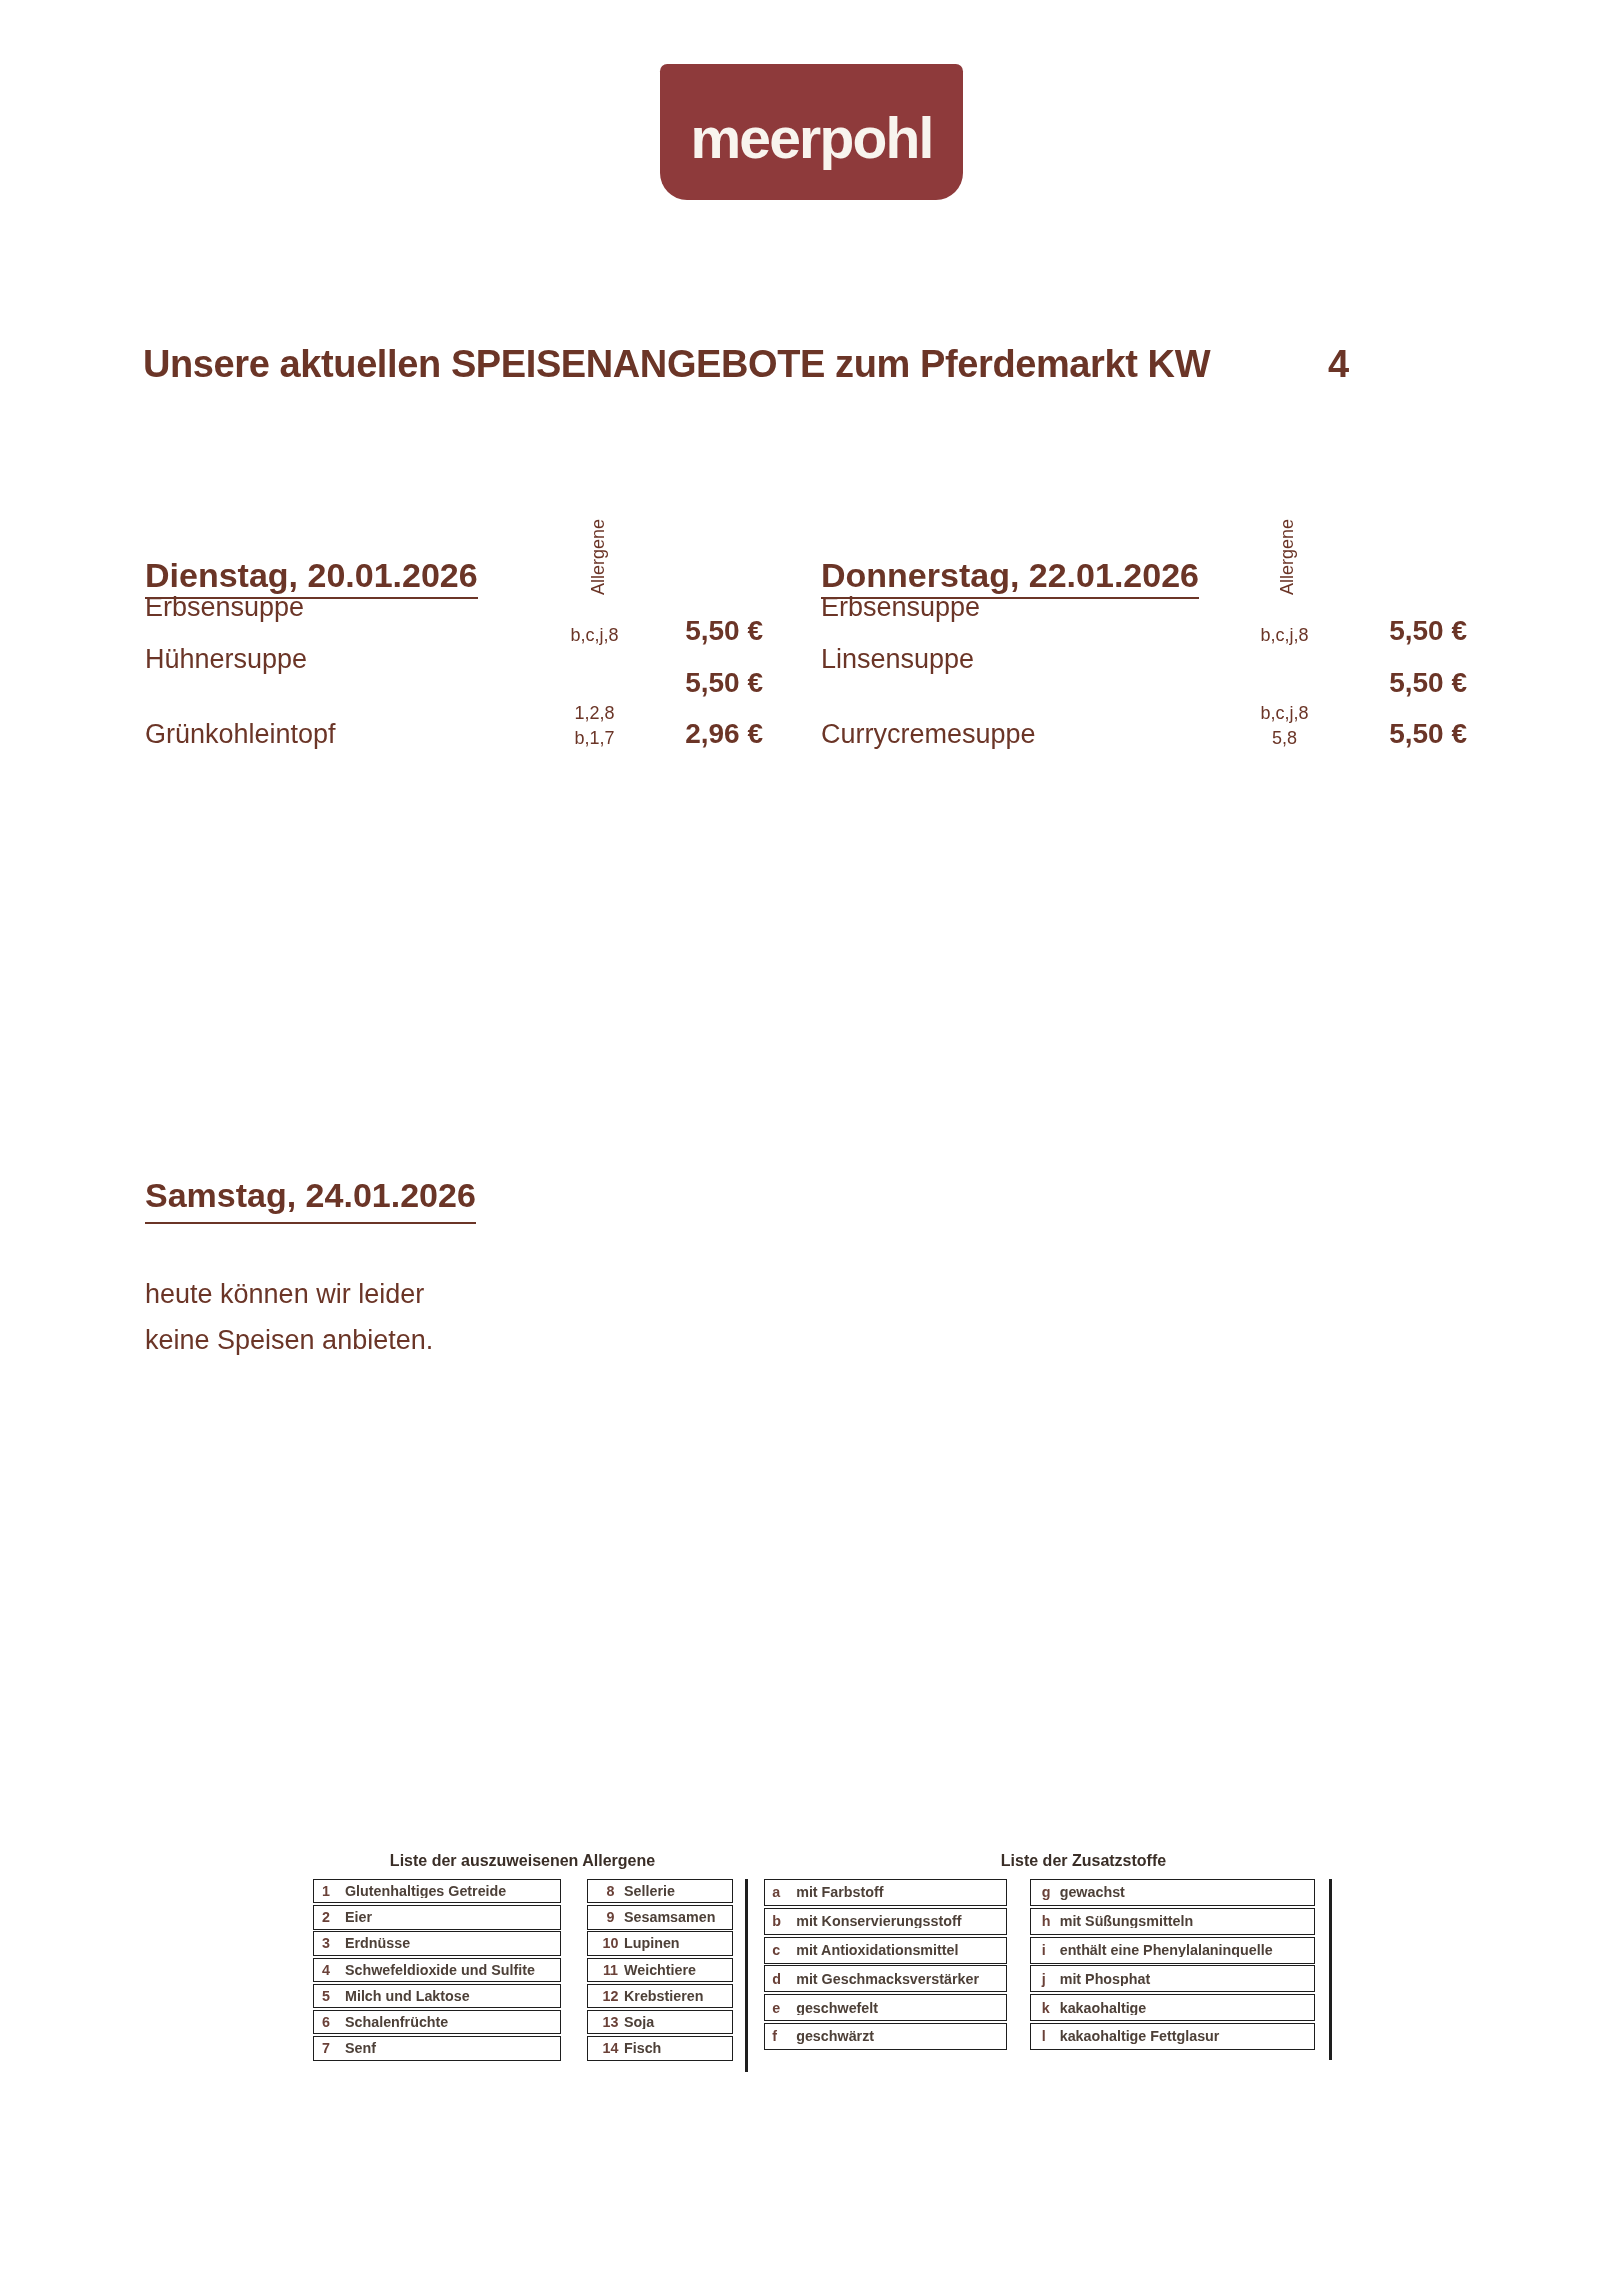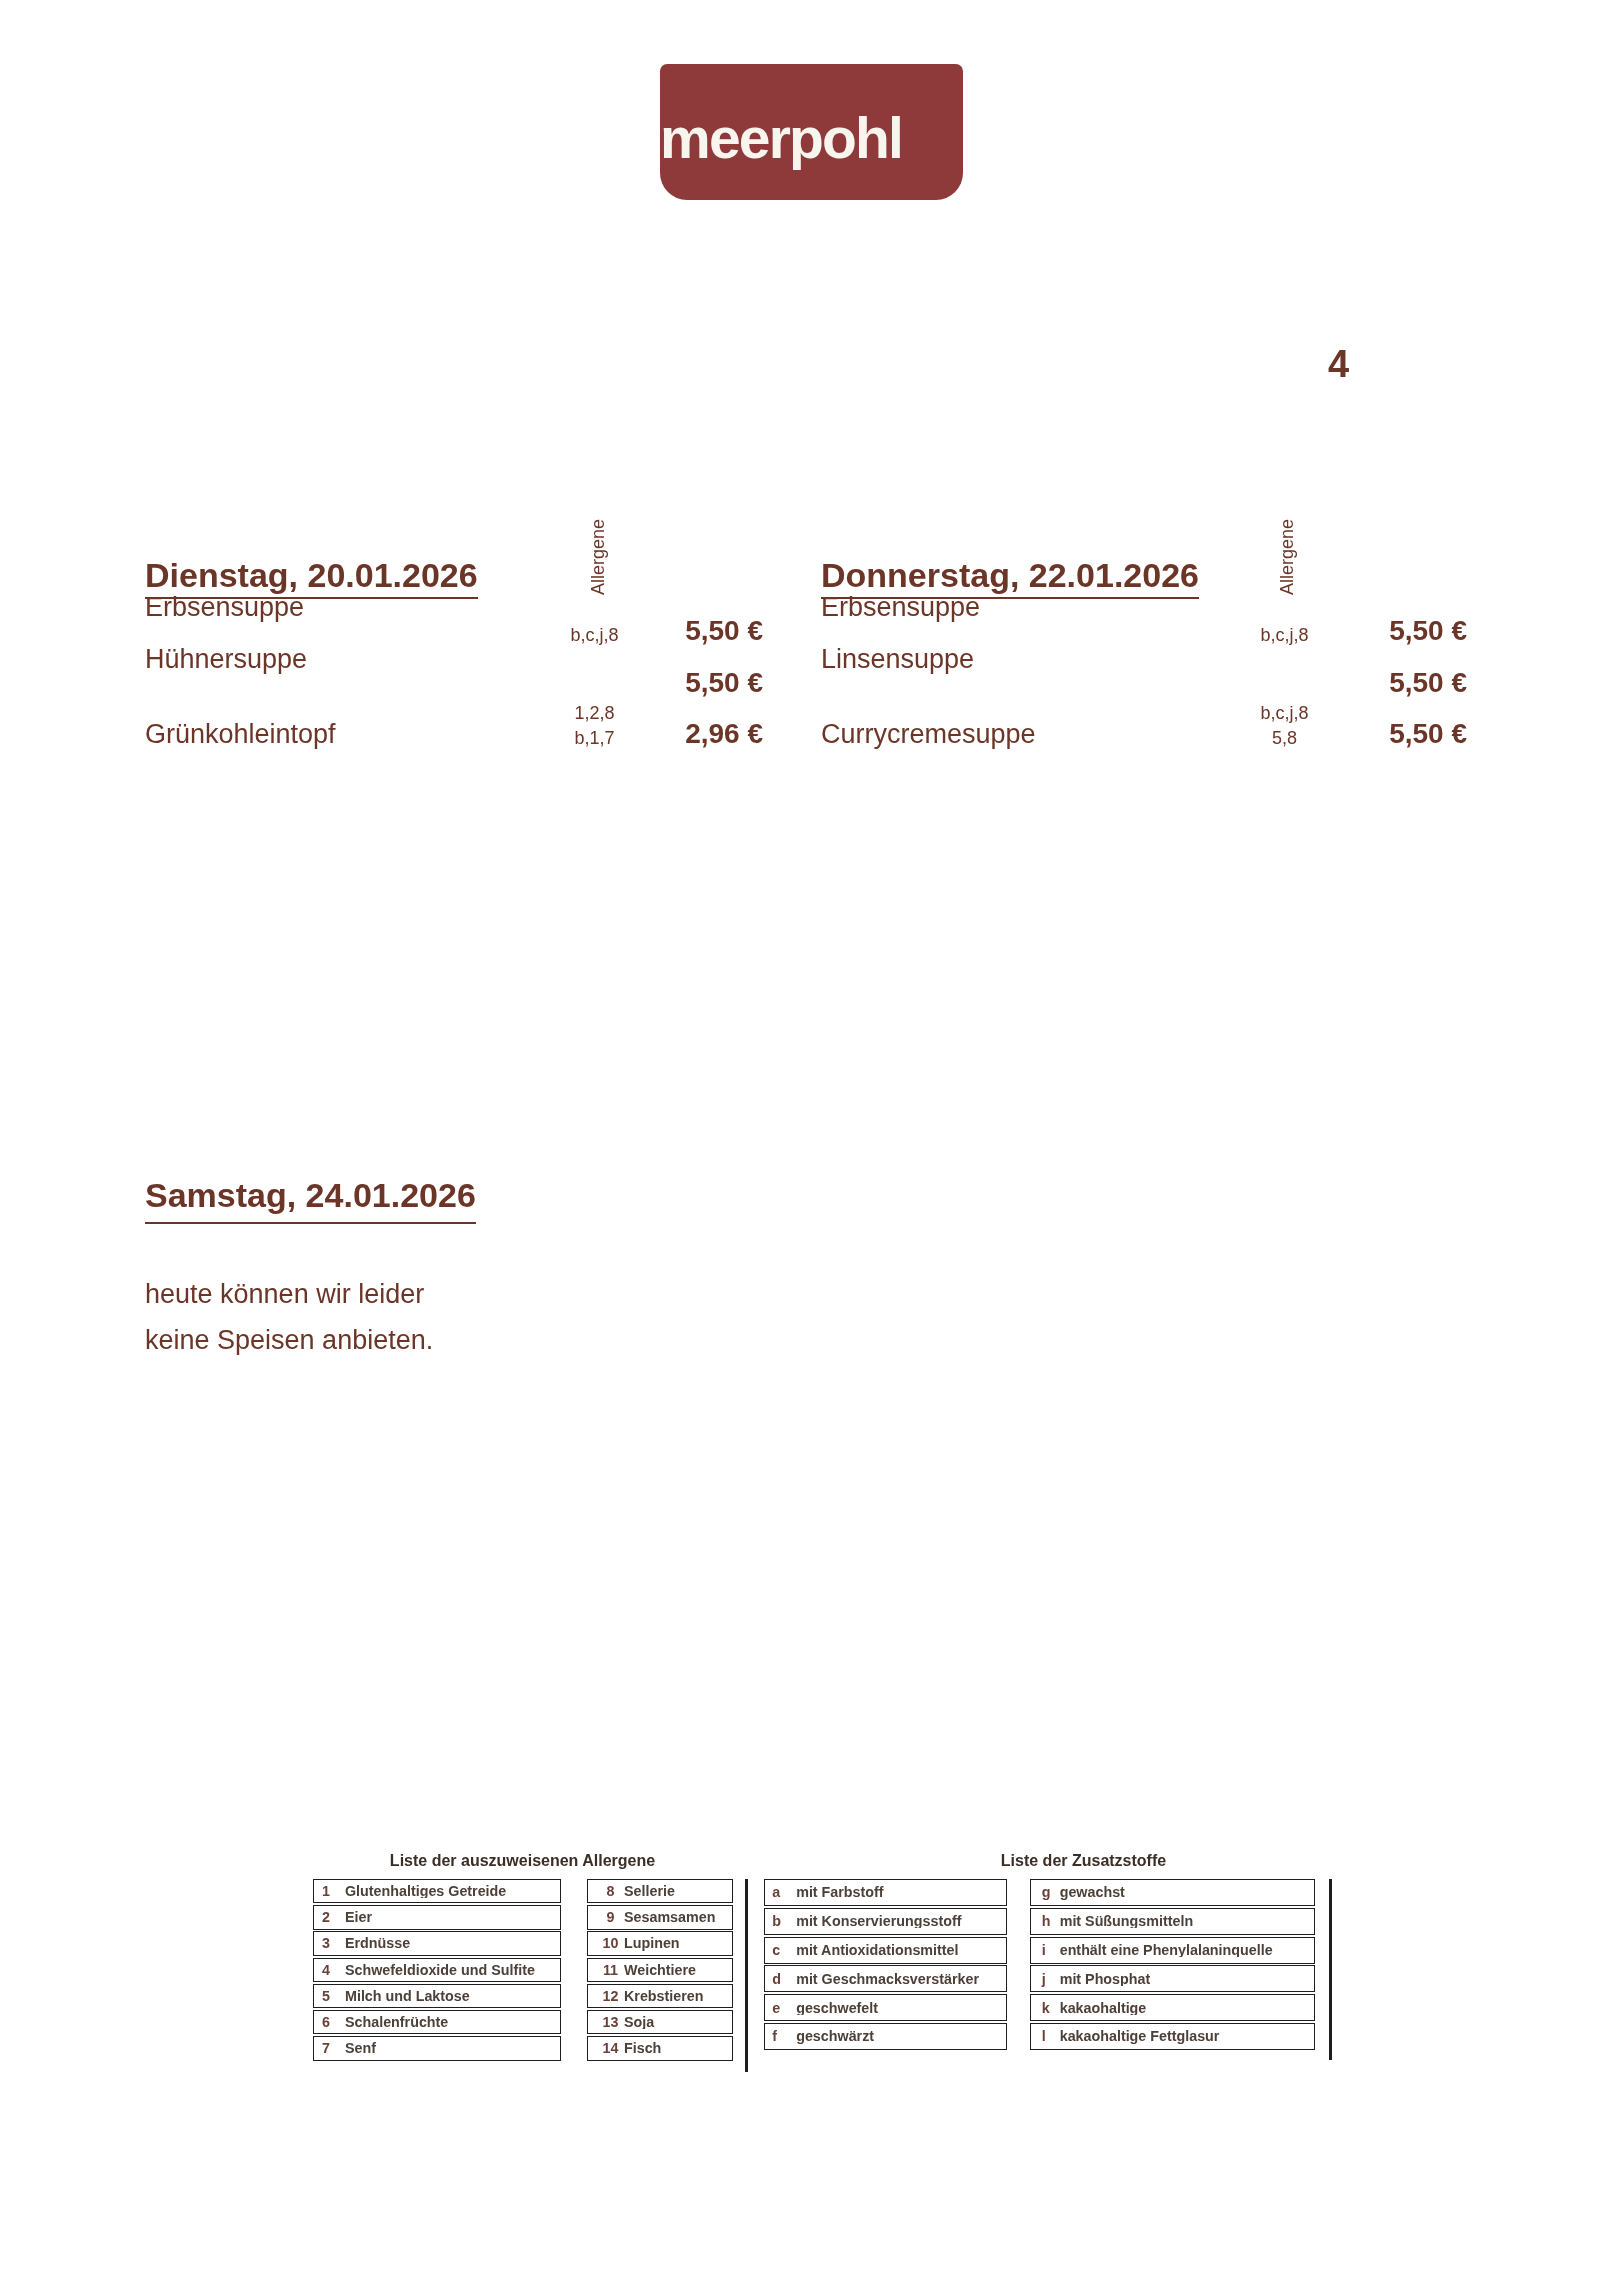--- a/index.html
+++ b/index.html
@@ -8,21 +8,21 @@
     width:1622px;
     height:2293px;
     background:#ffffff;
     font-family:"Liberation Sans", sans-serif;
     overflow:hidden;
   }
   
   .logo{
     position:absolute;left:660px;top:64px;width:303px;height:136px;
     background:#8e3a3b;border-radius:7.2px 7.2px 27px 27px;
-    display:flex;align-items:center;justify-content:flex-start;
+    display:flex;align-items:center;justify-content:center;
   }
   .logo span{
     color:#f8f4ee;font-size:57px;font-weight:bold;letter-spacing:-1.8px;
     padding-top:12.5px;
   }
   
   .title-main{
     position:absolute;left:143px;top:345px;
     font-size:38px;font-weight:bold;color:#6b3527;letter-spacing:-0.4px;
     line-height:1;white-space:nowrap;
@@ -104,20 +104,21 @@
 </style>
 </head>
 <body>
 
 <div class="page">
 
   <div class="logo">
     <span>meerpohl</span>
   </div>
 
+  <div class="title-main">Unsere aktuellen SPEISENANGEBOTE zum Pferdemarkt KW</div>
   <div class="title-week">4</div>
 
   <div class="vert-label vl-1">Allergene</div>
   <div class="vert-label vl-2">Allergene</div>
 
   <div class="day-header dh-1">Dienstag, 20.01.2026</div>
   <div class="item-name  c1-name  r0-name">Erbsensuppe</div>
   <div class="item-code  c1-code  r0-code">b,c,j,8</div>
   <div class="item-price c1-price r0-price">5,50 €</div>
   <div class="item-name  c1-name  r1-name">Hühnersuppe</div>

